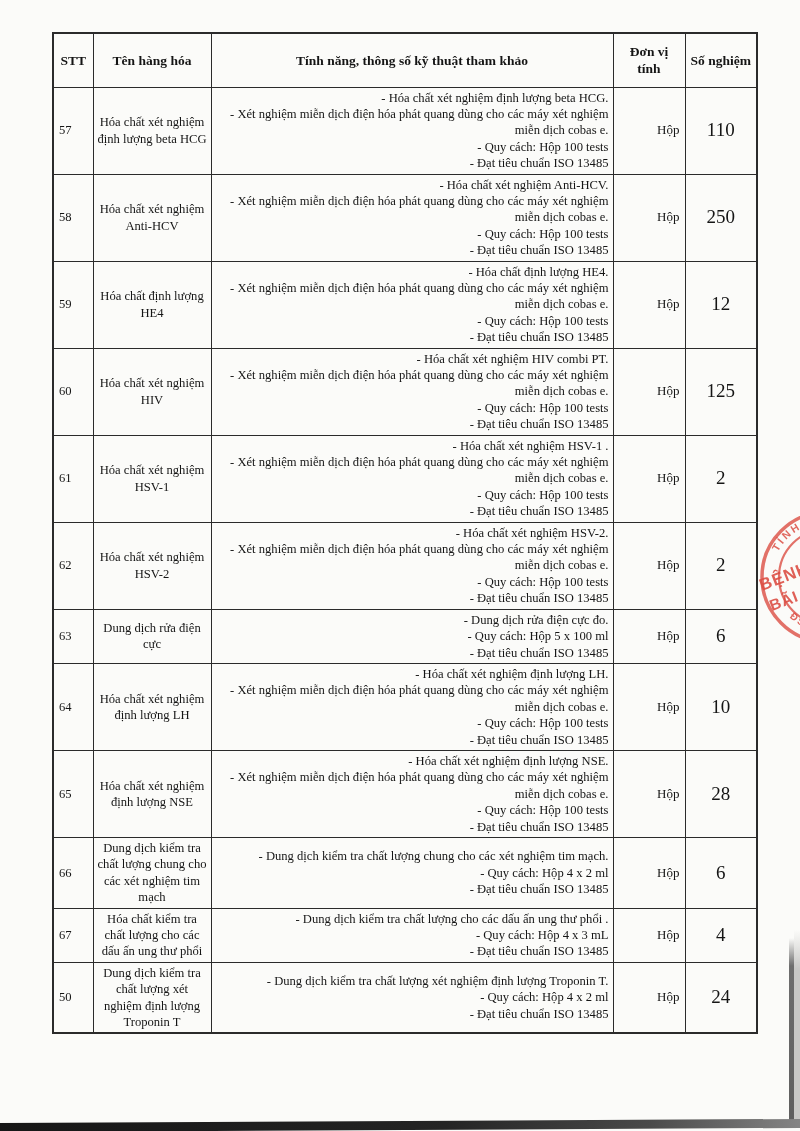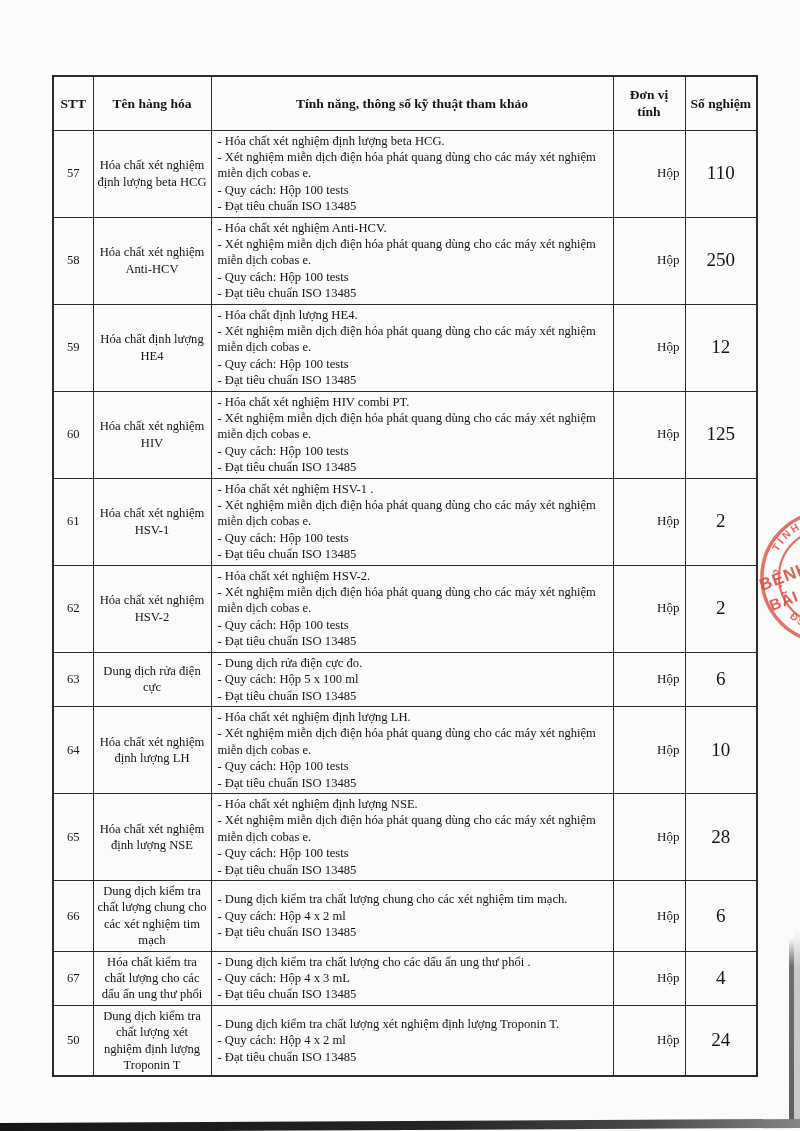--- a/index.html
+++ b/index.html
@@ -13,42 +13,41 @@
   }
   .page { position:absolute; inset:0; background:#fbfbf9; }
 
   table.supply {
     position:absolute;
     left:52px; top:32px;
     width:704px;
     border-collapse:collapse;
     table-layout:fixed;
     border:2px solid #2b2b2b;
-    margin-top:43px;
   }
   th, td {
     border:1.5px solid #2b2b2b;
     vertical-align:middle;
   }
   th {
     font-size:13.5px;
     font-weight:bold;
     text-align:center;
     height:54px;
     padding:4px 3px;
     line-height:17px;
   }
   td {
     font-size:12.6px;
     line-height:16.4px;
     padding:2px 5px;
   }
-  td.c-stt  { text-align:center; }
+  td.c-stt  { text-align:left; }
   td.c-name { text-align:center; padding:2px 3px; }
-  td.c-spec { text-align:left; padding:2px 4px 2px 6px; }
+  td.c-spec { text-align:right; padding:2px 4px 2px 6px; }
   td.c-unit { text-align:right; font-size:13px; }
   td.c-qty  { text-align:center; font-size:19px; }
   .spec-line { display:block; }
 
   
   svg.stamp { position:absolute; left:745px; top:505px; }
 
   
   .scan-bottom {
     position:absolute;

